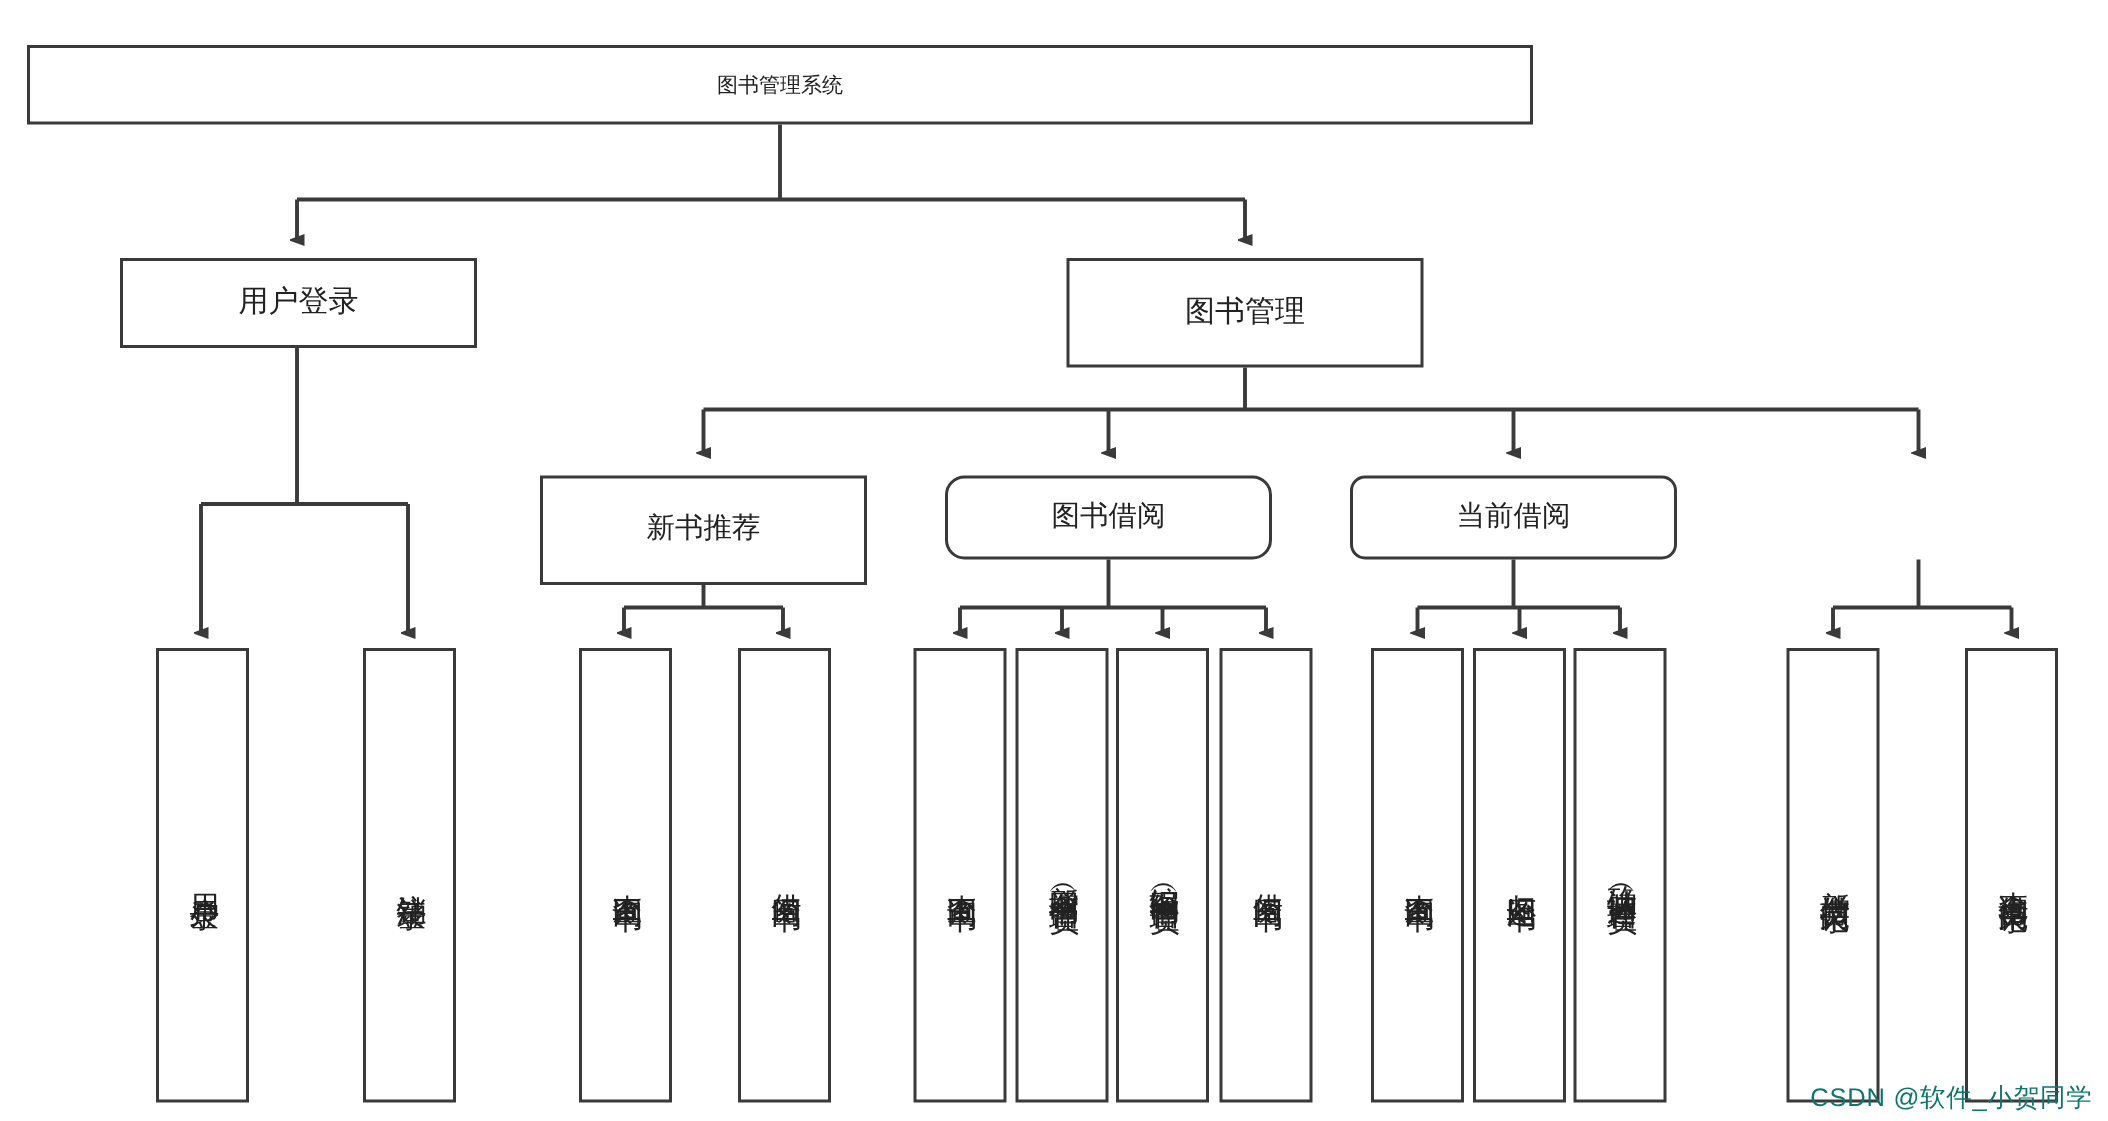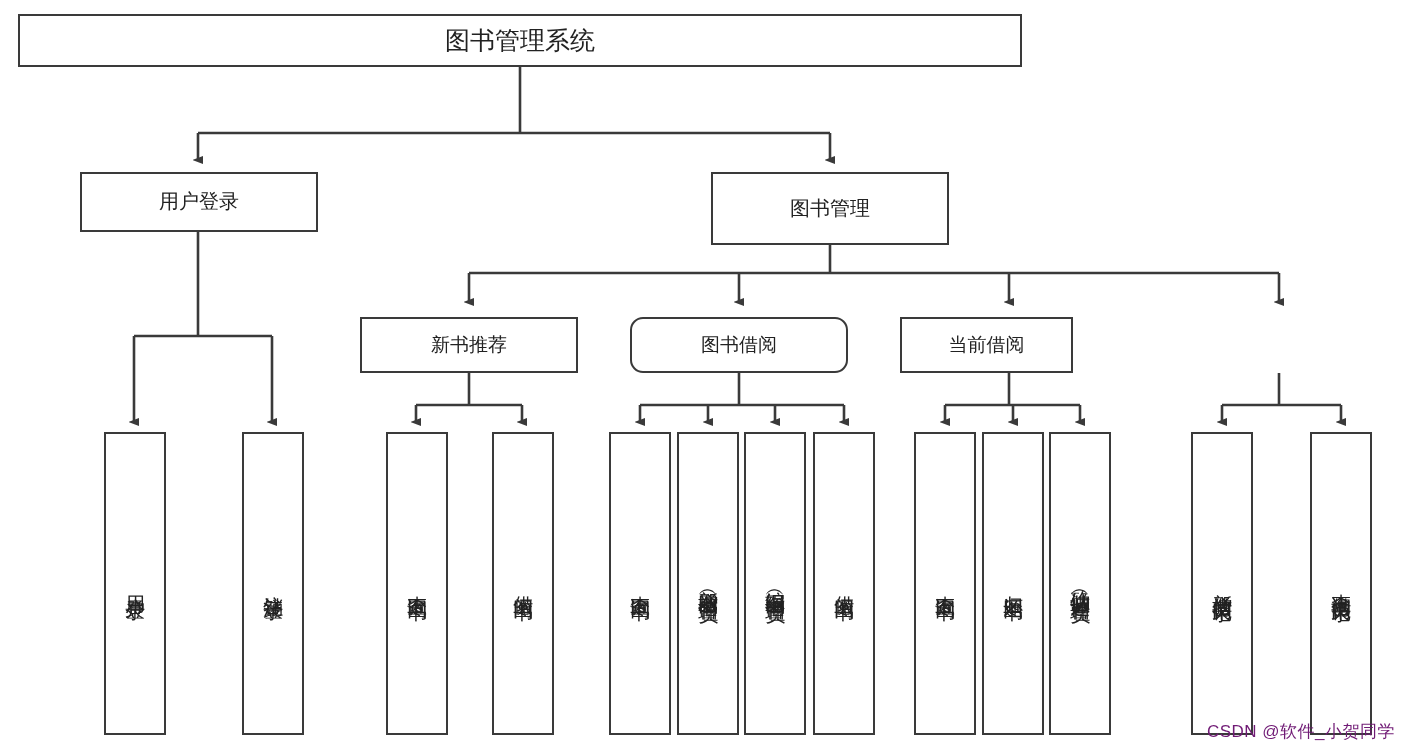--- a/index.html
+++ b/index.html
@@ -23,21 +23,22 @@
     border: 2px solid #3a3a3a;
     background: #ffffff;
     display: flex;
     align-items: center;
     justify-content: center;
     color: #222222;
     line-height: 1.18;
     text-align: center;
   }
   .node.root {
-    font-size: 25px;
+    font-size: 14px;
+    margin-top: 16px;
   }
   .node.lvl1 {
     font-size: 20px;
   }
   .node.lvl2 {
     font-size: 19px;
   }
   .node.leaf {
     font-size: 20px;
     writing-mode: vertical-rl;
@@ -59,21 +60,21 @@
     top: 0;
     width: 1405px;
     height: 747px;
     pointer-events: none;
   }
   .watermark {
     position: absolute;
     right: 10px;
     bottom: 4px;
     font-size: 17px;
-    color: #701a75;
+    color: #0f766e;
     white-space: nowrap;
     letter-spacing: 0.5px;
   }
 </style>
 </head>
 <body>
 
 <div id="canvas">
 
   <svg class="links" viewBox="0 0 1405 747">
@@ -130,27 +131,27 @@
     <span>图书管理系统</span>
   </div>
 
   <div class="node lvl1" style="left:80px; top:172px; width:238px; height:60px;">
     <span>用户登录</span>
   </div>
   <div class="node lvl1" style="left:711px; top:172px; width:238px; height:73px;">
     <span>图书管理</span>
   </div>
 
-  <div class="node lvl2" style="left:360px; top:317px; width:218px; height:56px;justify-content:center;">
+  <div class="node lvl2" style="left:360px; top:317px; width:218px; height:73px;justify-content:center;">
     <span>新书推荐</span>
   </div>
   <div class="node lvl2" style="left:630px; top:317px; width:218px; height:56px;border-radius:13px;">
     <span>图书借阅</span>
   </div>
-  <div class="node lvl2" style="left:900px; top:317px; width:173px; height:56px;">
+  <div class="node lvl2" style="left:900px; top:317px; width:218px; height:56px;border-radius:10px;">
     <span>当前借阅</span>
   </div>
 
   <div class="node leaf" style="left:104px; top:432px; width:62px; height:303px;">
     <span class="vtext">用户登录</span>
   </div>
   <div class="node leaf" style="left:242px; top:432px; width:62px; height:303px;">
     <span class="vtext">注销登录</span>
   </div>
 

